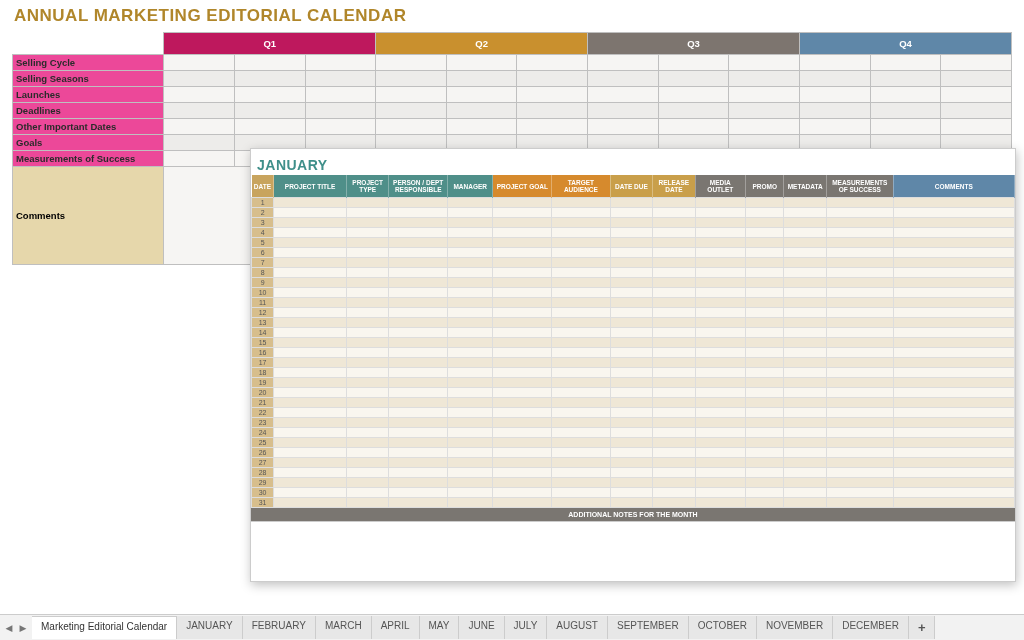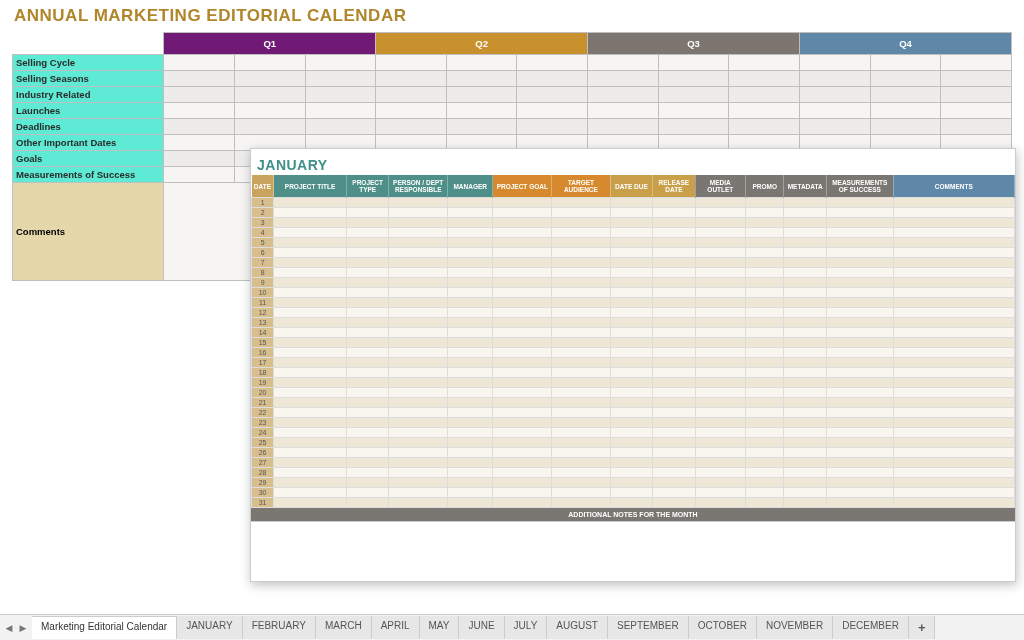--- a/index.html
+++ b/index.html
@@ -32,38 +32,38 @@
     font-size: 9.5px;
     padding: 2px 3px;
     height: 16px;
   }
   .blank-corner { border: none !important; background: #fff; }
   .q-cell {
     color: #fff; font-weight: bold; text-align: center;
     font-size: 11px; height: 22px !important;
     border: 1px solid #888;
   }
-  .q1 { background: #701a75; }
+  .q1 { background: #be185d; }
   .q2 { background: #c9902e; }
   .q3 { background: #7d756f; }
   .q4 { background: #5f87a8; }
   .events-header {
     background: #cbb076; color: #3b3b3b;
     text-align: center; font-weight: bold; font-size: 11px;
   }
   .month-cell {
     text-align: center; font-weight: bold; font-size: 9.5px;
     color: #333;
   }
   .m1 { background: #b6cfc9; }
   .m2 { background: #e4d3a3; }
   .m3 { background: #cfc9c3; }
   .m4 { background: #c4d2dd; }
   .ev-label {
-    background: #5eead4; font-weight: bold;
+    background: #ec4899; font-weight: bold;
     font-size: 9.5px; color: #2b2b2b;
     white-space: nowrap;
   }
   .ev-cell { background: #edecea; }
   .ev-cell.alt { background: #f6f5f3; }
   .comments-row { height: 98px !important; background: #e6d7ab; vertical-align: middle; font-weight: bold; }
   .comments-cell { background: #f6f5f3; }
 
   
   .detail-sheet {
@@ -156,35 +156,20 @@
           <td class="ev-cell alt"></td>
           <td class="ev-cell alt"></td>
           <td class="ev-cell alt"></td>
           <td class="ev-cell alt"></td>
           <td class="ev-cell alt"></td>
           <td class="ev-cell alt"></td>
           <td class="ev-cell alt"></td>
         </tr>
         <tr>
           <td class="ev-label">Selling Seasons</td>
-          <td class="ev-cell"></td>
-          <td class="ev-cell"></td>
-          <td class="ev-cell"></td>
-          <td class="ev-cell"></td>
-          <td class="ev-cell"></td>
-          <td class="ev-cell"></td>
-          <td class="ev-cell"></td>
-          <td class="ev-cell"></td>
-          <td class="ev-cell"></td>
-          <td class="ev-cell"></td>
-          <td class="ev-cell"></td>
-          <td class="ev-cell"></td>
-        </tr>
-        <tr>
-          <td class="ev-label">Industry Related</td>
           <td class="ev-cell"></td>
           <td class="ev-cell"></td>
           <td class="ev-cell"></td>
           <td class="ev-cell"></td>
           <td class="ev-cell"></td>
           <td class="ev-cell"></td>
           <td class="ev-cell"></td>
           <td class="ev-cell"></td>
           <td class="ev-cell"></td>
           <td class="ev-cell"></td>

